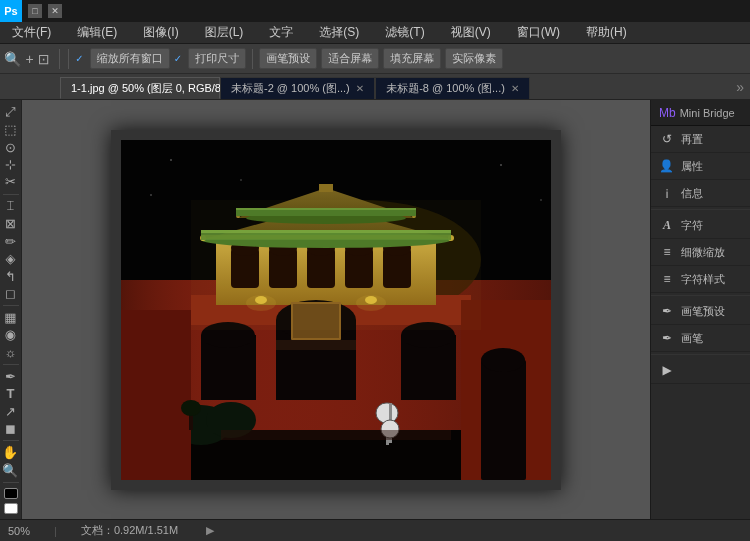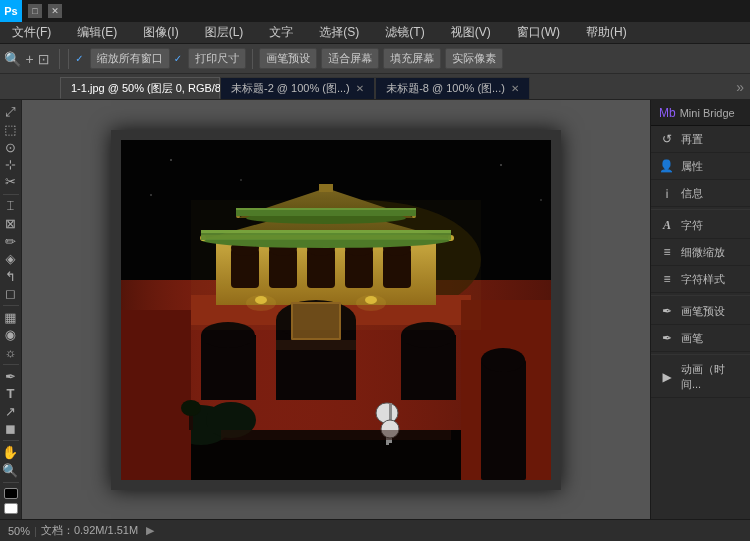--- a/index.html
+++ b/index.html
@@ -232,21 +232,21 @@
     
     #status-bar {
       height: 22px;
       background: #2d2d2d;
       border-top: 1px solid #1a1a1a;
       display: flex;
       align-items: center;
       padding: 0 8px;
       font-size: 11px;
       color: #aaa;
-      gap: 4px;
+      gap: 24px;
     }
     .status-sep { color: #555; }
     #status-arrow {
       margin-left: 4px;
       color: #888;
       cursor: pointer;
     }
 
     
     #ps-logo {
@@ -542,21 +542,20 @@
       <span class="panel-item-icon">✒</span>
       <span>画笔预设</span>
     </div>
     <div class="panel-item">
       <span class="panel-item-icon">✒</span>
       <span>画笔</span>
     </div>
     <div class="panel-sep"></div>
     <div class="panel-item">
       <span class="panel-item-icon">▶</span>
-      <span>动画（时间...</span>
     </div>
   </div>
 
 </div>
 
 <div id="status-bar">
   <span>50%</span>
   <span class="status-sep">|</span>
   <span>文档：0.92M/1.51M</span>
   <span id="status-arrow">▶</span>

